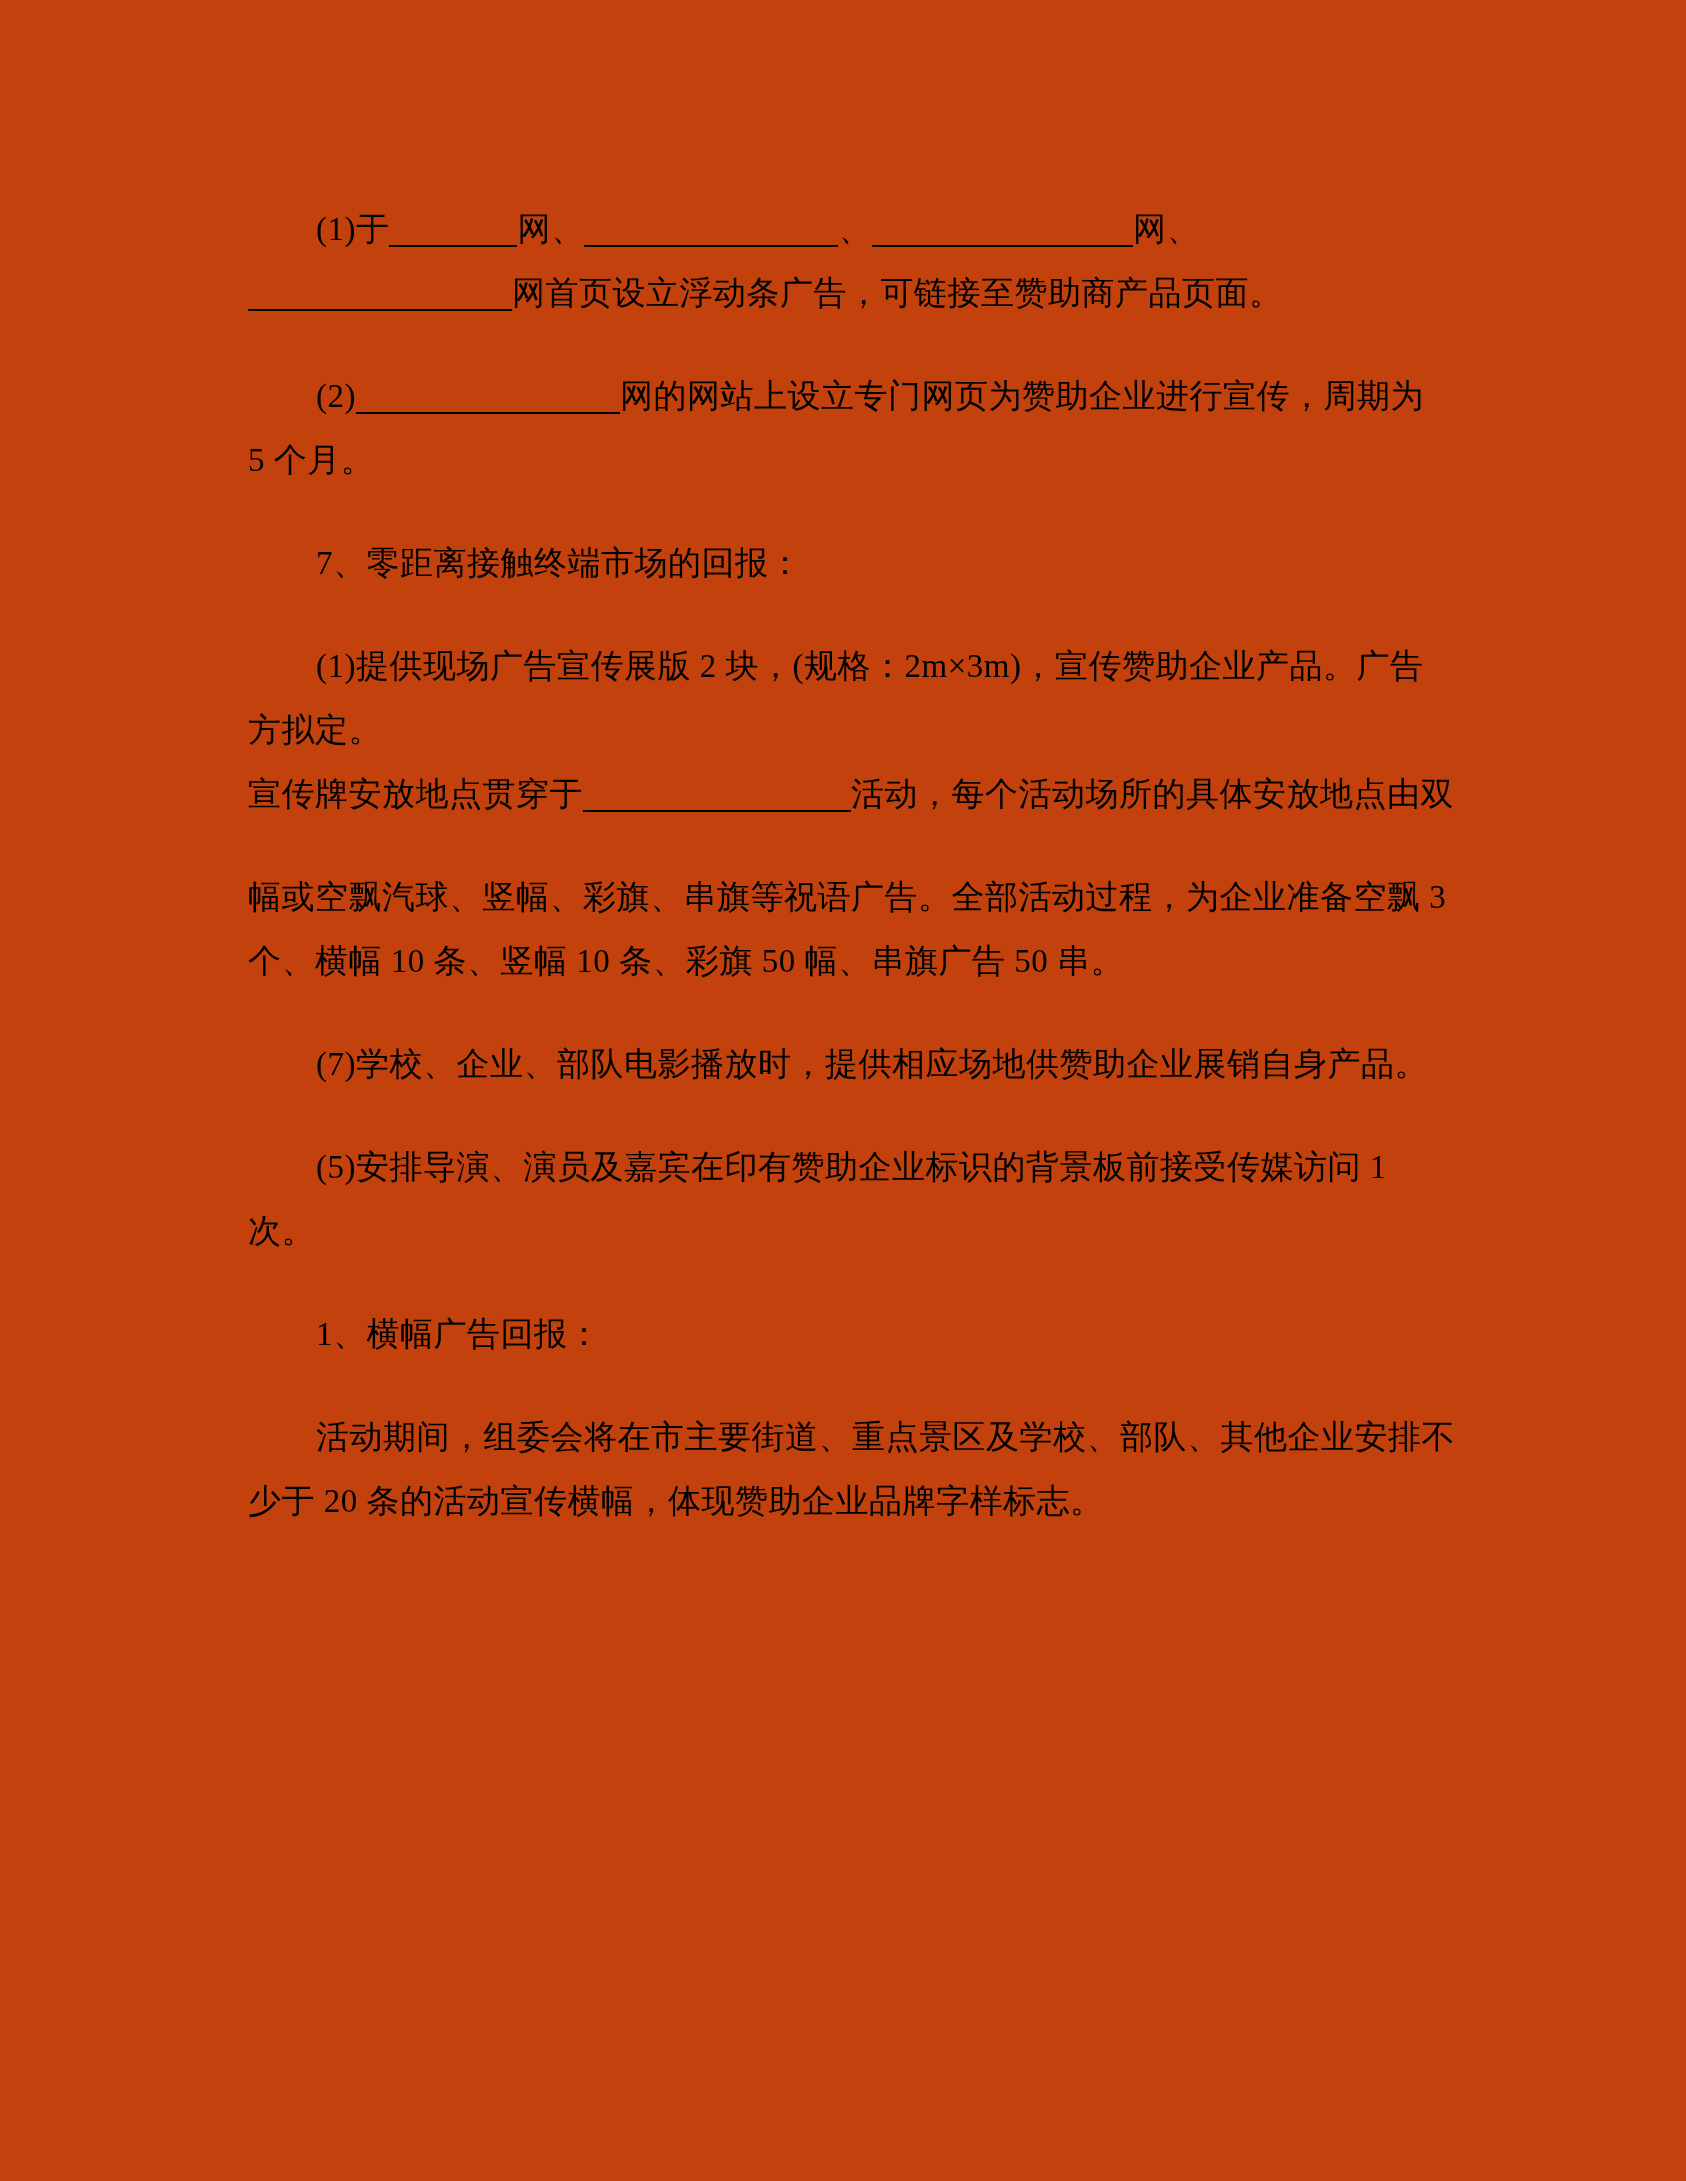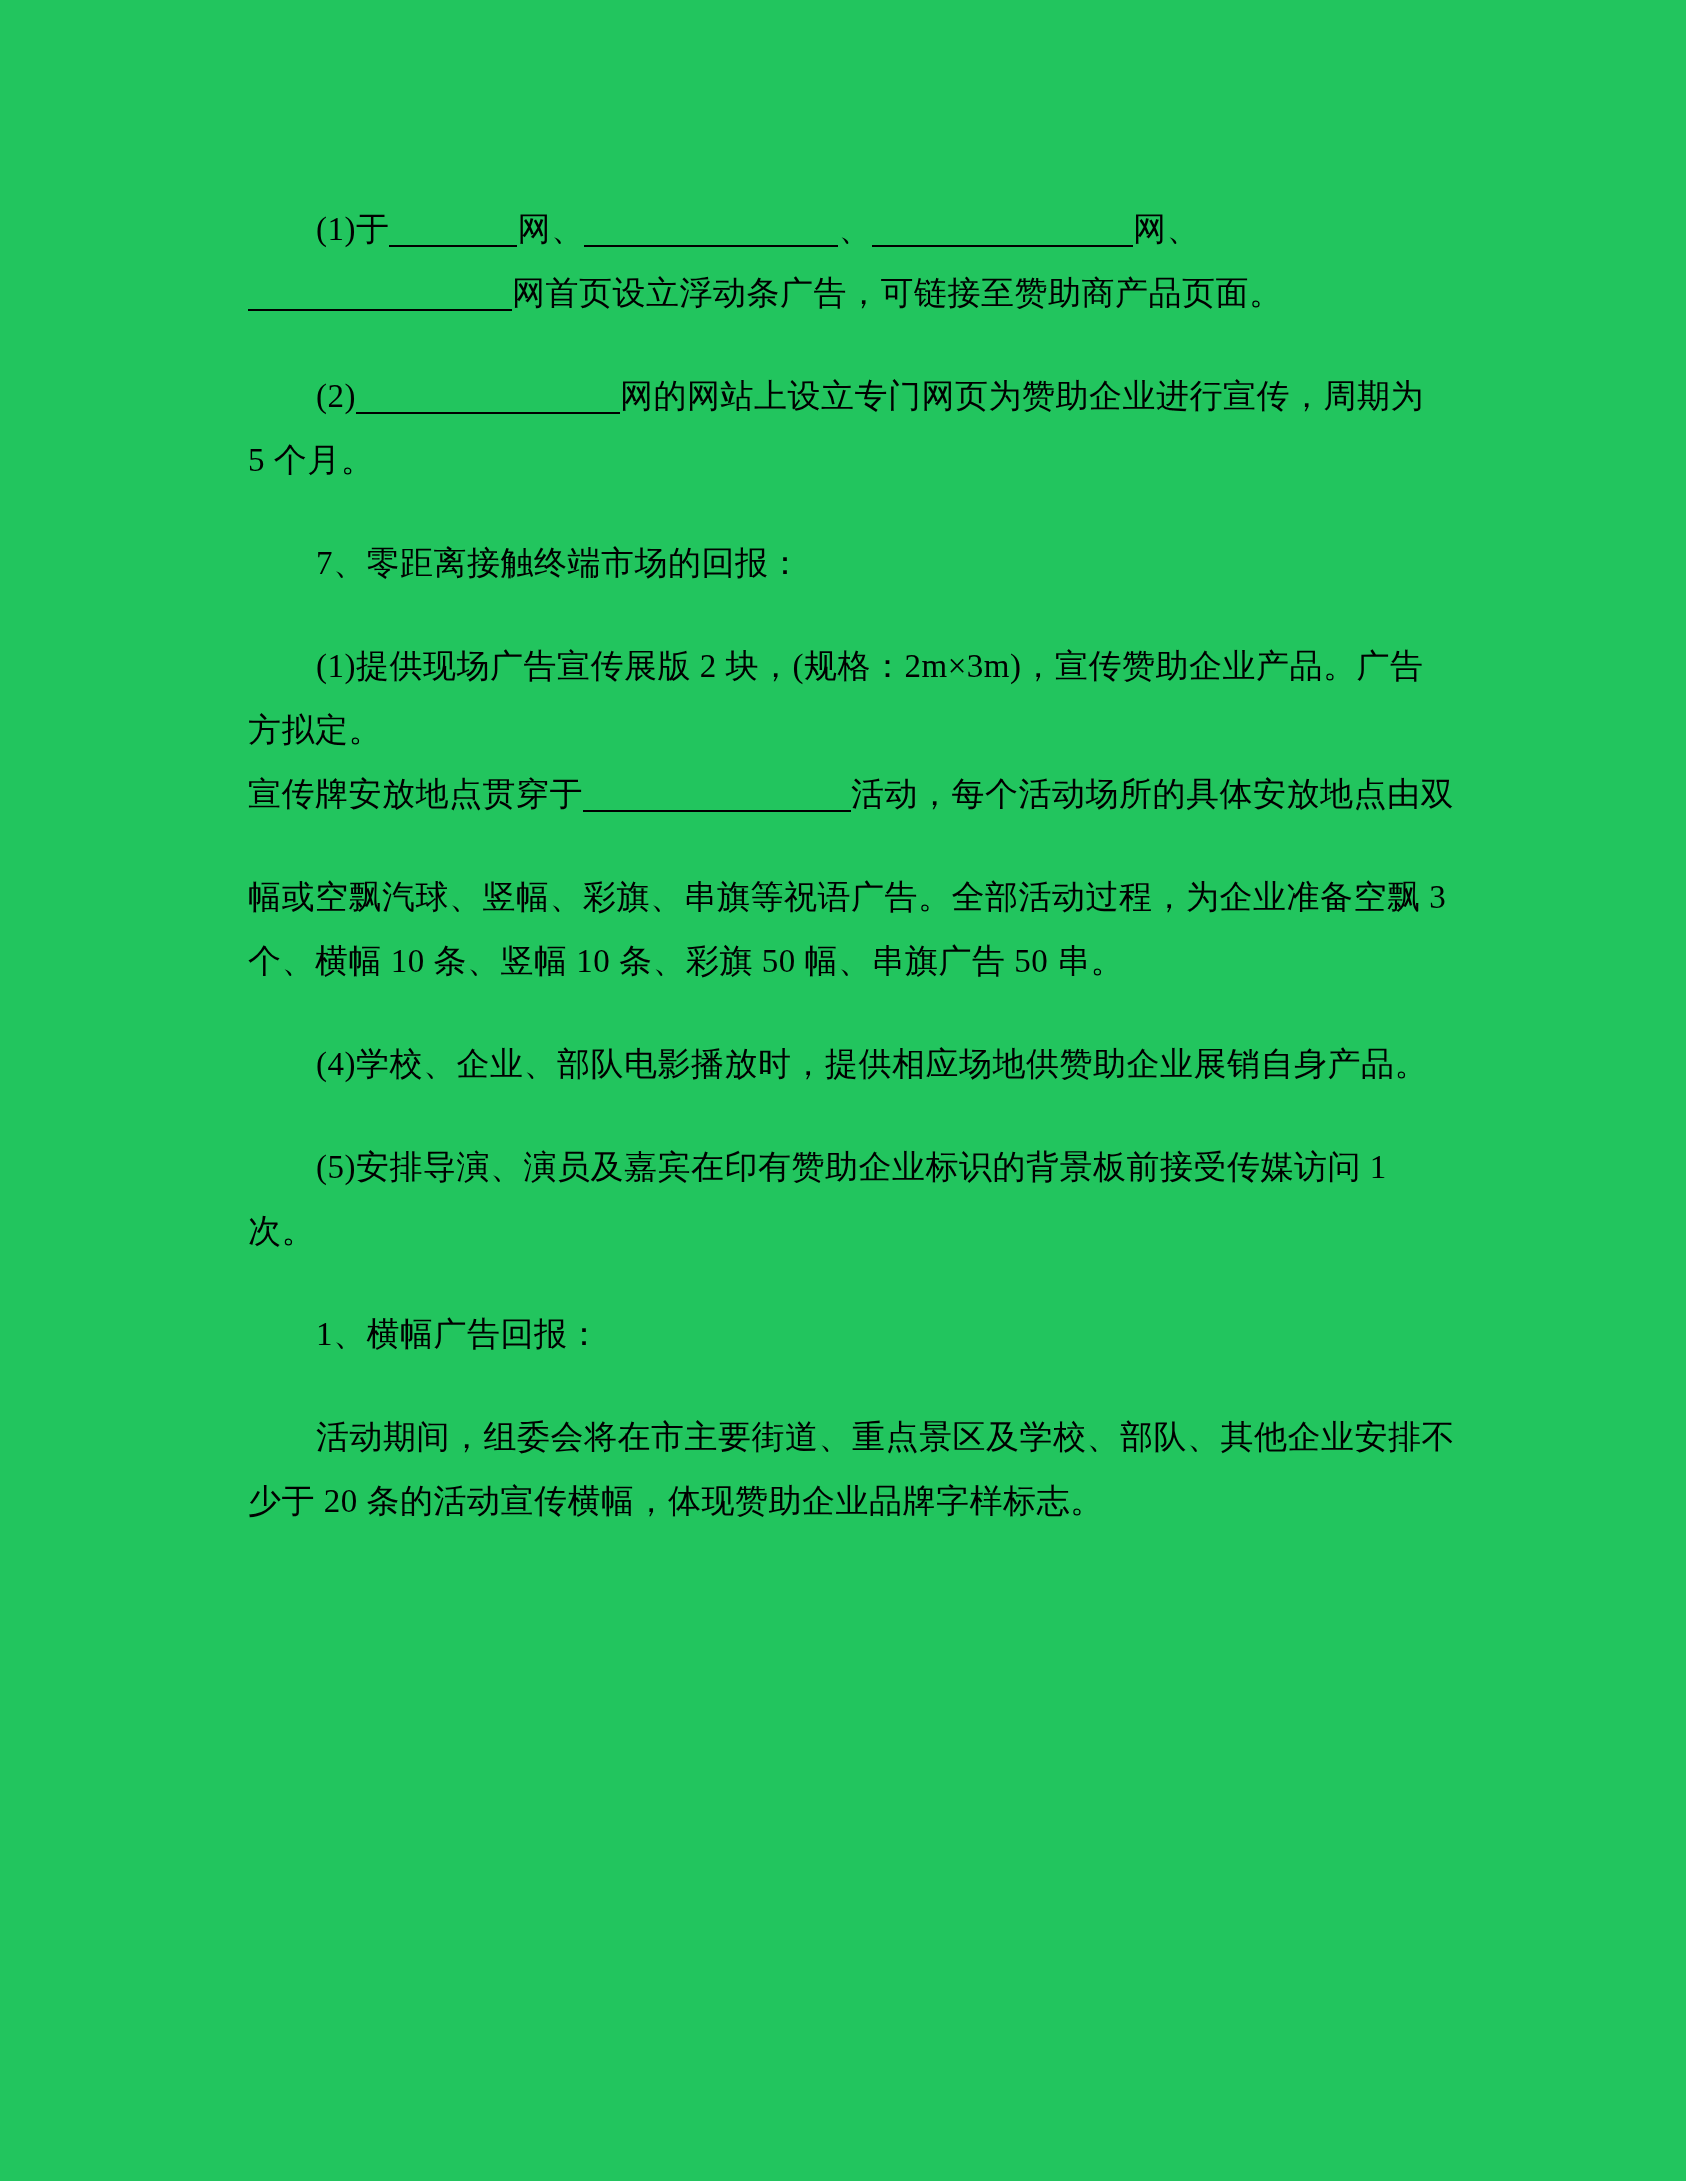--- a/index.html
+++ b/index.html
@@ -4,21 +4,21 @@
 <style>
   html, body {
     margin: 0;
     padding: 0;
     background: #ffffff;
   }
   .page {
     position: relative;
     width: 1686px;
     height: 2182px;
-    background: #22c55e;
+    background: #c2410c;
     color: #000000;
     font-family: "Liberation Serif", "DejaVu Serif", serif;
     overflow: hidden;
   }
   .doc-body {
     position: absolute;
     left: 248px;
     top: 197px;
     width: 1267px;
   }
@@ -62,21 +62,21 @@
       <div class="para">
         <div class="line indent"><span class="text-run">(1)提供现场广告宣传展版 2 块，(规格：2m×3m)，宣传赞助企业产品。广告</span></div>
         <div class="line"><span class="text-run">方拟定。</span></div>
         <div class="line"><span class="text-run">宣传牌安放地点贯穿于</span><span class="blank" style="width: 268px;"></span><span class="text-run">活动，每个活动场所的具体安放地点由双</span></div>
       </div>
       <div class="para">
         <div class="line"><span class="text-run">幅或空飘汽球、竖幅、彩旗、串旗等祝语广告。全部活动过程，为企业准备空飘 3</span></div>
         <div class="line"><span class="text-run">个、横幅 10 条、竖幅 10 条、彩旗 50 幅、串旗广告 50 串。</span></div>
       </div>
       <div class="para">
-        <div class="line indent"><span class="text-run">(4)学校、企业、部队电影播放时，提供相应场地供赞助企业展销自身产品。</span></div>
+        <div class="line indent"><span class="text-run">(7)学校、企业、部队电影播放时，提供相应场地供赞助企业展销自身产品。</span></div>
       </div>
       <div class="para">
         <div class="line indent"><span class="text-run">(5)安排导演、演员及嘉宾在印有赞助企业标识的背景板前接受传媒访问 1</span></div>
         <div class="line"><span class="text-run">次。</span></div>
       </div>
       <div class="para">
         <div class="line indent"><span class="text-run">1、横幅广告回报：</span></div>
       </div>
       <div class="para">
         <div class="line indent"><span class="text-run">活动期间，组委会将在市主要街道、重点景区及学校、部队、其他企业安排不</span></div>

